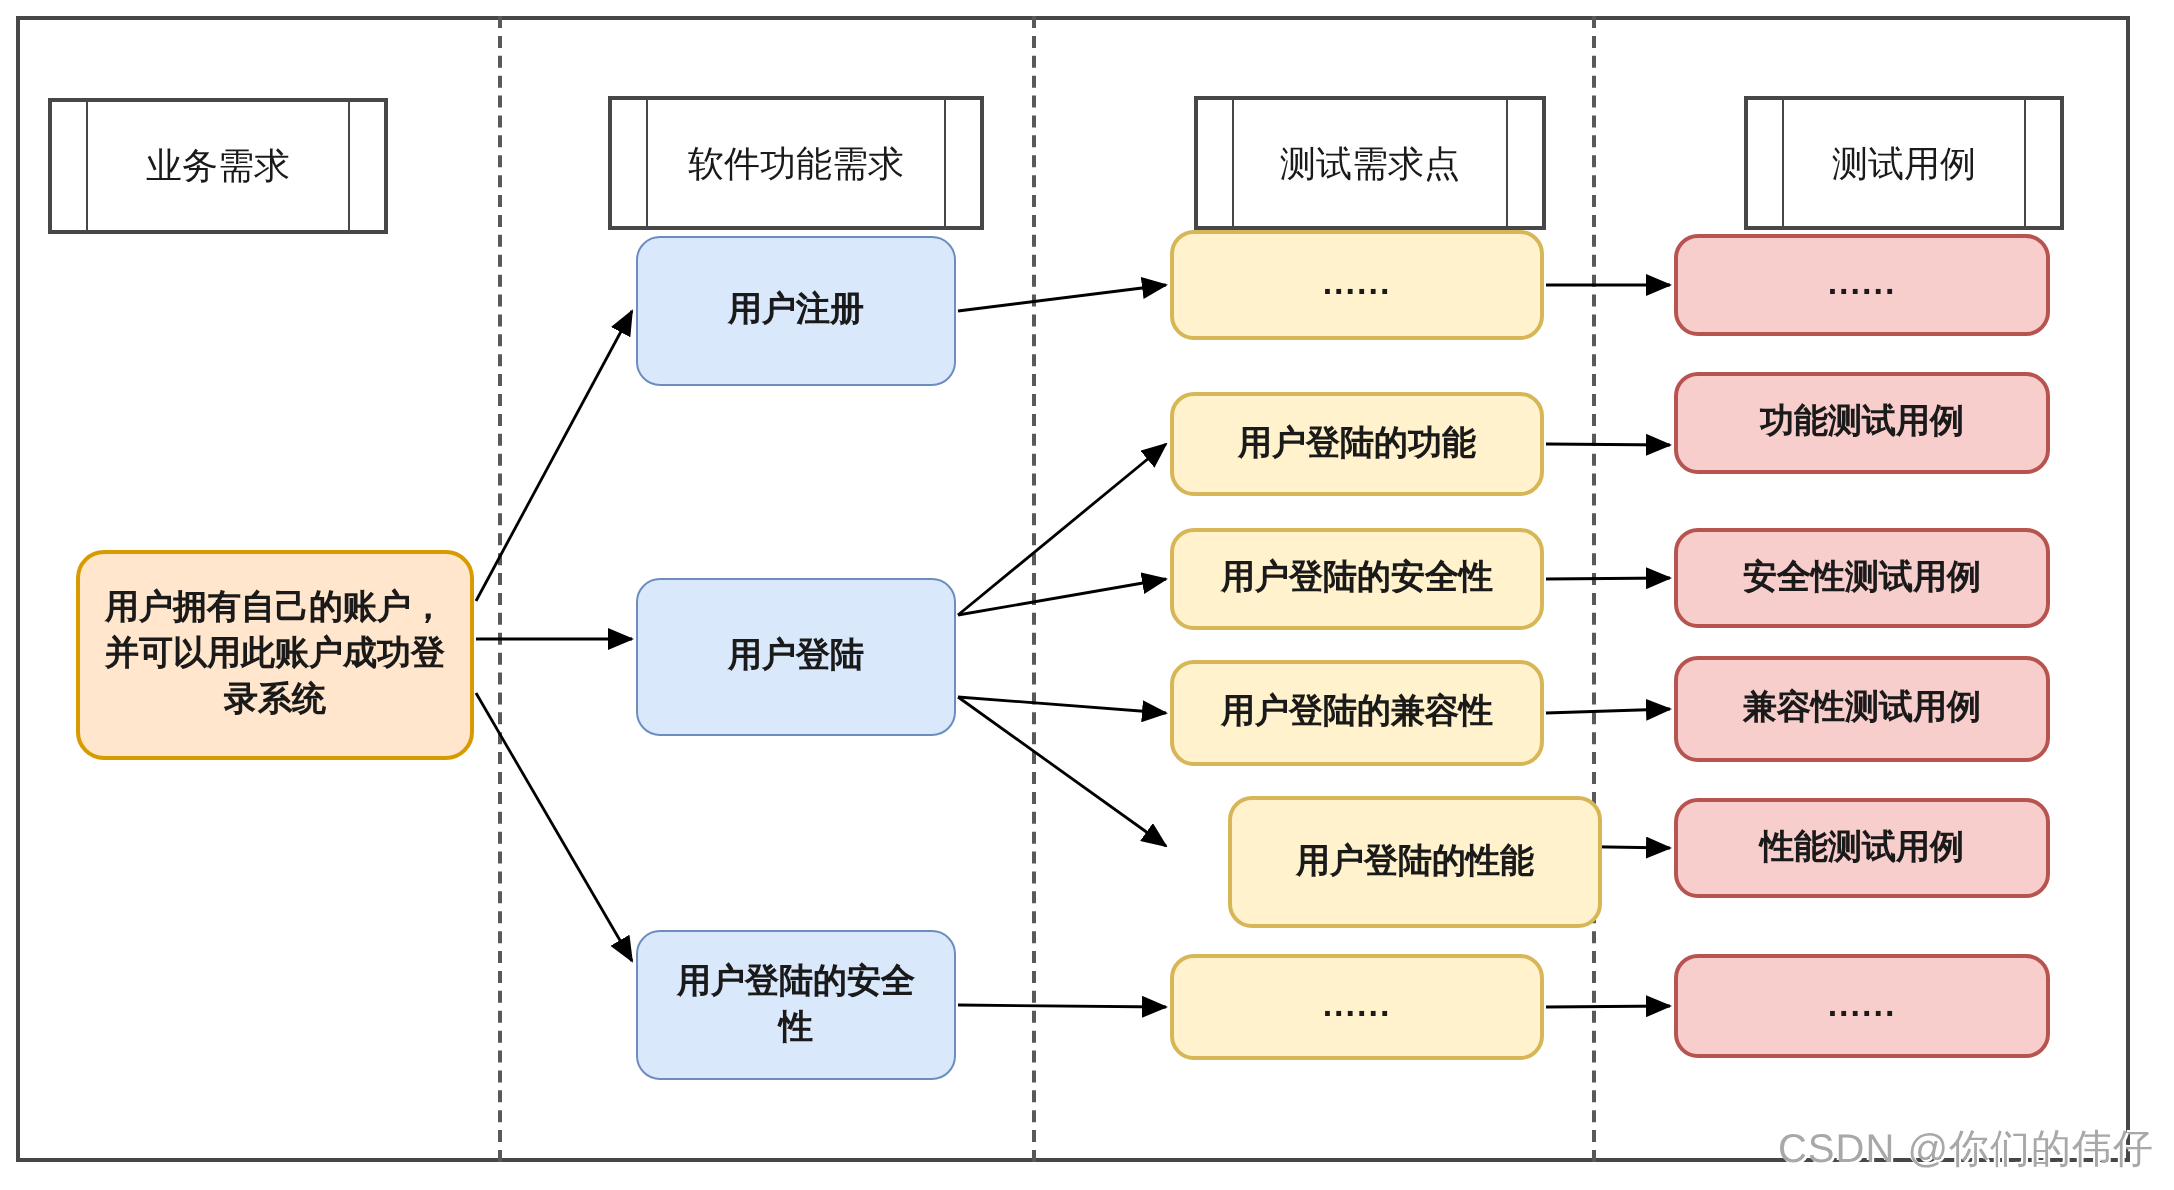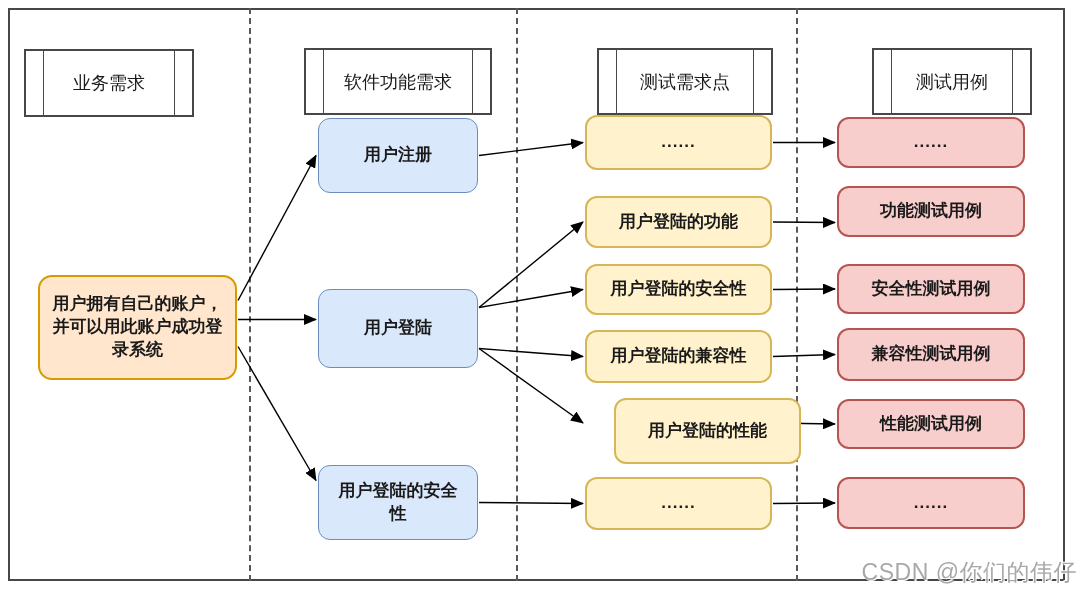--- a/index.html
+++ b/index.html
@@ -48,21 +48,21 @@
   
   #edges {
     position: absolute; left: 0; top: 0; width: 1087px; height: 595px;
     z-index: 1; pointer-events: none;
   }
   #edges line { stroke: #000000; stroke-width: 1.4; }
 
   
   .watermark {
     position: absolute; right: 10px; bottom: 7px; z-index: 3;
-    font-size: 23px; color: #a8a8a8;
+    font-size: 20px; color: #a8a8a8;
     text-shadow: 1px 1px 0 #ffffff, -1px -1px 0 #ffffff;
     letter-spacing: 0.5px;
     text-align: right;
   }
 </style>
 </head>
 <body>
 
 <div id="canvas">
 

